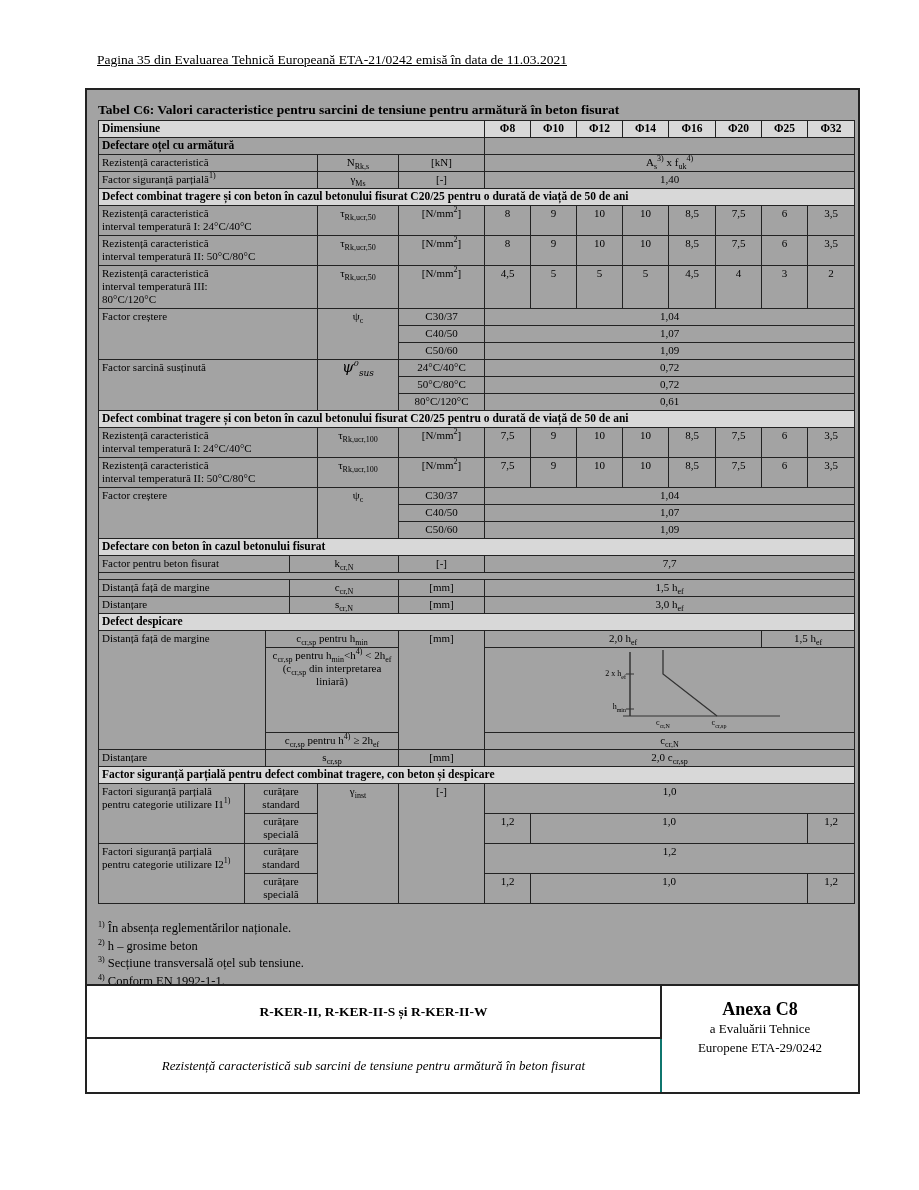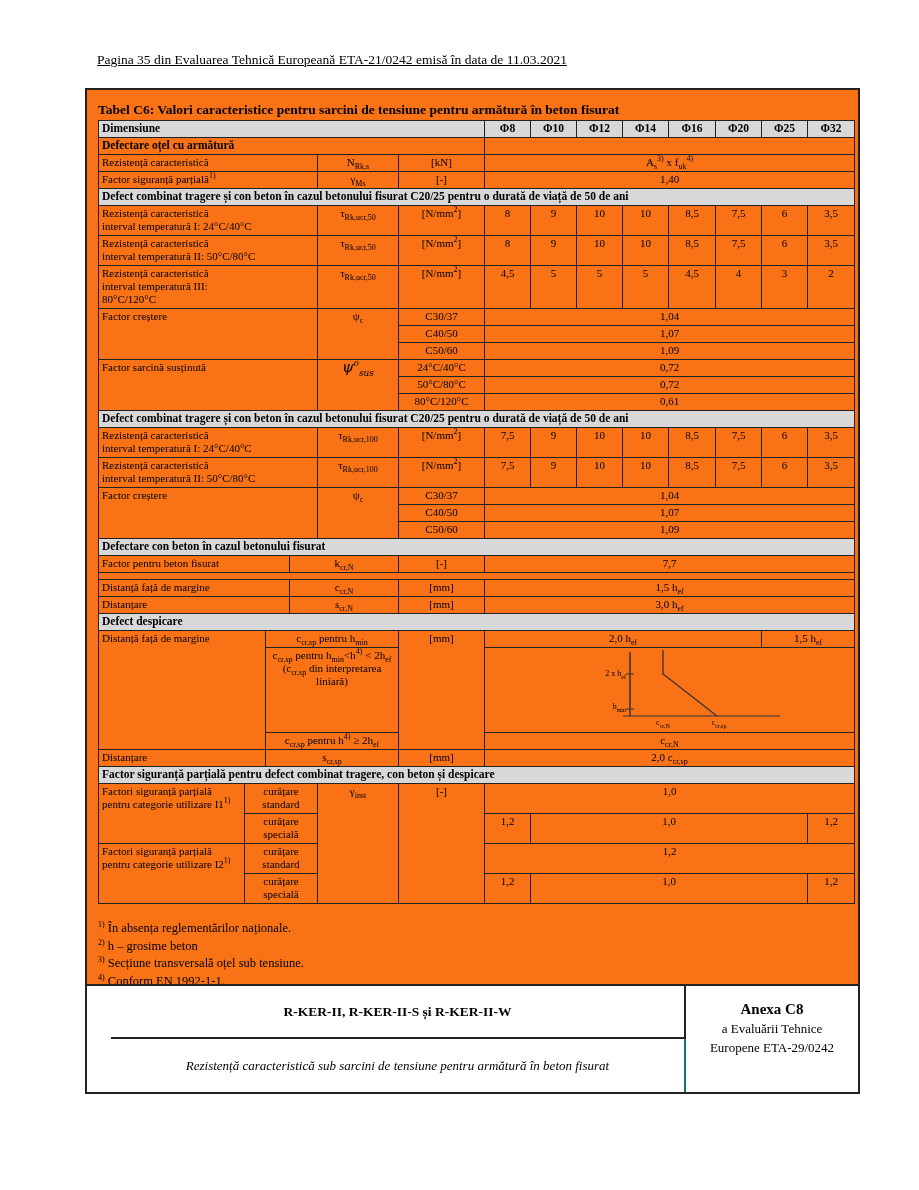--- a/index.html
+++ b/index.html
@@ -3,21 +3,21 @@
 <meta charset="utf-8">
 <style>
   html,body{margin:0;padding:0;}
   body{
     width:919px;height:1190px;background:#ffffff;position:relative;
     font-family:"Liberation Serif",serif;color:#000;
   }
   .page-header{position:absolute;left:97px;top:52px;font-size:13.5px;text-decoration:underline;}
   .outer-box{
     position:absolute;left:85px;top:88px;width:771px;height:1002px;
-    border:2px solid #222;background:#f97316;
+    border:2px solid #222;background:#a3a3a3;
   }
   .table-title{margin:12px 0 2px 11px;font-size:13.5px;font-weight:bold;}
   table.main{
     border-collapse:collapse;table-layout:fixed;width:756px;margin-left:11px;
     font-size:11px;line-height:13px;padding-left:36px;
   }
   table.main td{
     border:1px solid #222;padding:1px 3px 2px 3px;vertical-align:top;
     overflow:hidden;
   }
@@ -32,35 +32,34 @@
   td.script sub{font-size:9px;}
   .diagcell{padding:0 !important;}
   .diag{position:relative;width:100%;height:84px;}
   .dlab{position:absolute;font-size:8px;line-height:9px;}
   .dlab sub{font-size:6px;}
   .footnotes{margin:16px 0 0 11px;font-size:12.5px;line-height:17.5px;}
   .footer{
     position:absolute;left:-2px;right:-2px;bottom:-2px;height:106px;
     border:2px solid #222;display:grid;grid-template-columns:575px 1fr;grid-template-rows:1fr 1fr;
     background:#fff;
-    padding-left:24px;
   }
   .f-products{
     grid-column:1;grid-row:1;border-right:2px solid #222;border-bottom:2px solid #222;
     display:flex;align-items:center;justify-content:center;font-weight:bold;font-size:13.5px;
   }
   .f-caption{
     grid-column:1;grid-row:2;border-right:2px solid #0f766e;
     display:flex;align-items:center;justify-content:center;font-size:13px;font-style:italic;
   }
   .f-annex{
     grid-column:2;grid-row:1 / span 2;display:flex;flex-direction:column;
     align-items:center;justify-content:flex-start;padding-top:14px;font-size:13px;line-height:19px;
   }
-  .f-annex .annex-title{font-weight:bold;font-size:15px;}
+  .f-annex .annex-title{font-weight:bold;font-size:18px;}
 </style>
 </head>
 <body>
 
 <div class="page-header">Pagina 35 din Evaluarea Tehnică Europeană ETA-21/0242 emisă în data de 11.03.2021</div>
 
 <div class="outer-box">
   <div class="table-title">Tabel C6: Valori caracteristice pentru sarcini de tensiune pentru armătură în beton fisurat</div>
 
   <table class="main">

